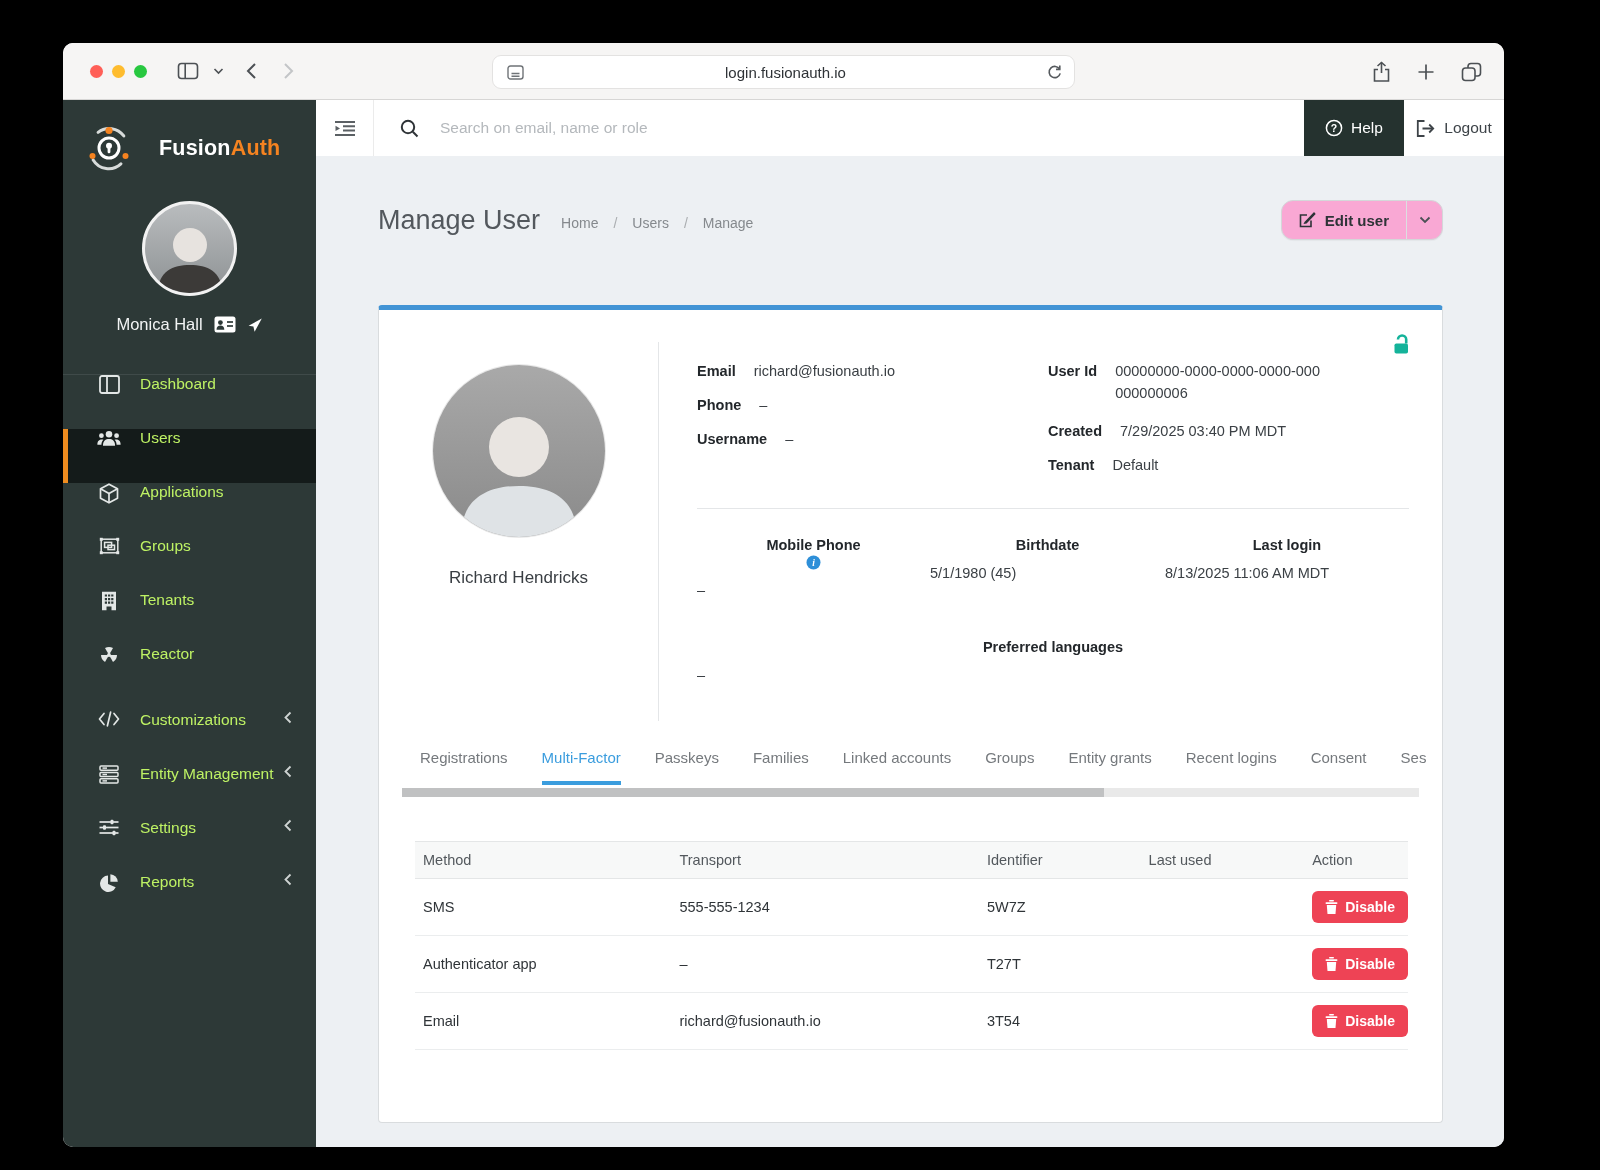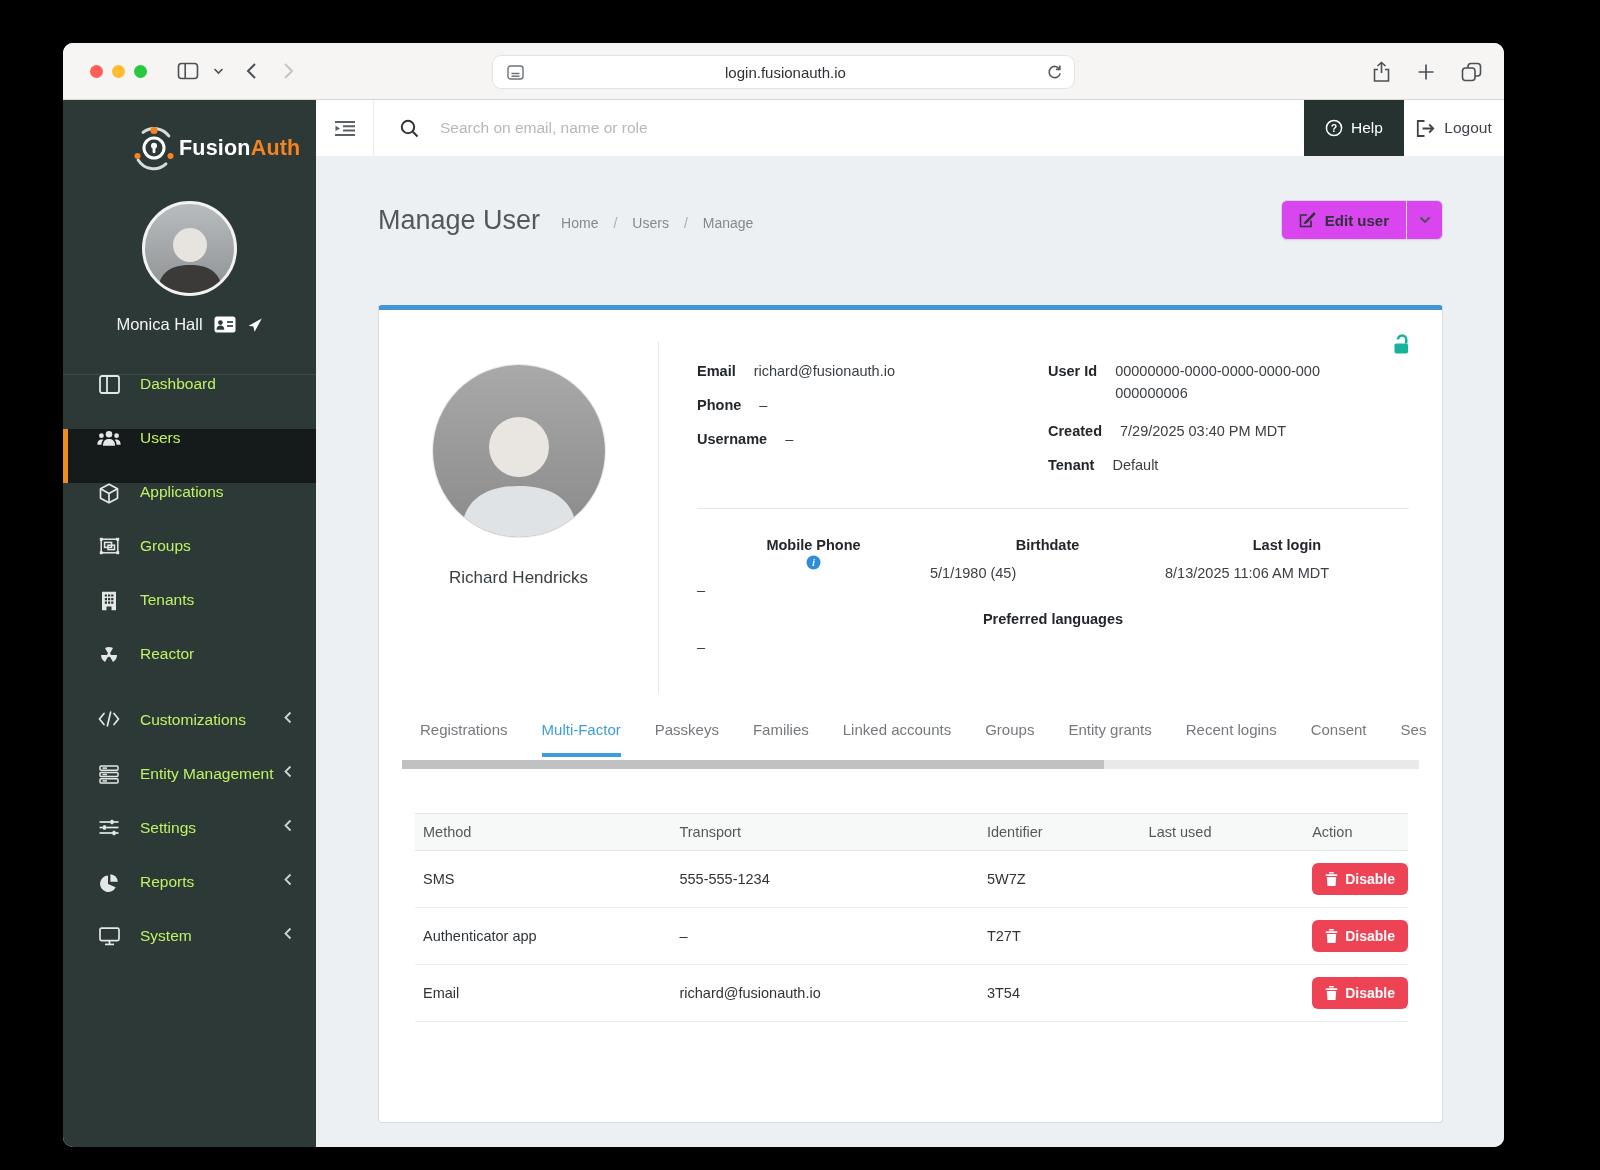--- a/index.html
+++ b/index.html
@@ -23,21 +23,21 @@
   .url-icon { margin-left:14px; color:#6f7377; display:flex; }
   .url-text { flex:1; text-align:center; font-size:15px; color:#2e3236; }
   .reload { margin-right:12px; color:#55595d; display:flex; }
   .chrome-right { position:absolute; right:22px; top:0; height:57px; display:flex; align-items:center; gap:26px; color:#515559; }
 
   
   .app { position:absolute; top:57px; left:0; right:0; bottom:0; display:flex; }
 
   
   .sidebar { width:253px; flex-shrink:0; background:#2d3937; display:flex; flex-direction:column; }
-  .brand { display:flex; align-items:center; gap:2px; padding:25px 0 0 23px;margin-left:45px; }
+  .brand { display:flex; align-items:center; gap:27px; padding:25px 0 0 23px; }
   .brand-text { font-size:21.5px; font-weight:700; color:#fff; letter-spacing:.2px; }
   .brand-text .auth { color:#f58320; }
   .side-avatar { width:95px; height:95px; border-radius:50%; margin:30px auto 0;
                  border:3px solid #f2f2f2; background:linear-gradient(180deg,#b9bcbe 0%,#8e9294 100%);
                  display:flex; align-items:flex-end; justify-content:center; overflow:hidden; }
   .side-user { display:flex; align-items:center; justify-content:center; gap:11px; margin-top:19px; }
   .side-user-name { color:#f2f4f4; font-size:16.5px; }
   .nav { margin-top:40px; border-top:1px solid rgba(255,255,255,.09); }
   .nav-item { height:54px; display:flex; align-items:flex-start; padding-left:29px; gap:19px;
               color:#bef264; font-size:15.5px; border-left:5px solid transparent; cursor:pointer; position:relative; }
@@ -54,21 +54,21 @@
   .search-wrap input { flex:1; border:none; outline:none; font-size:15.5px; color:#333; background:transparent; font-family:inherit; }
   .search-wrap input::placeholder { color:#b4b8bc; }
   .help-btn { width:100px; background:#25322f; color:#fff; display:flex; align-items:center; justify-content:center; gap:8px; font-size:15.5px; cursor:pointer; }
   .logout-btn { width:100px; display:flex; align-items:center; justify-content:center; gap:9px; color:#3d4348; font-size:15.5px; cursor:pointer; }
 
   .content { flex:1; overflow:hidden; }
   .page-head { margin:43px 61px 0 62px; height:42px; display:flex; align-items:center; }
   .page-title { font-size:27px; color:#53585d; font-weight:500; }
   .crumbs { margin-left:21px; display:flex; align-items:center; gap:15px; font-size:14px; color:#85898d; padding-top:6px; }
   .crumb-sep { color:#aaadb0; }
-  .edit-split { margin-left:auto; display:flex; background:#d946ef; border:1px solid #d4d7d9; border-radius:6px; box-shadow:0 1px 1px rgba(0,0,0,.04); overflow:hidden; }
+  .edit-split { margin-left:auto; display:flex; background:#f9a8d4; border:1px solid #d4d7d9; border-radius:12px; box-shadow:0 1px 1px rgba(0,0,0,.04); overflow:hidden; }
   .edit-main { display:flex; align-items:center; gap:9px; padding:0 17px; height:38px; font-size:15px; font-weight:600; color:#2e3337; cursor:pointer; }
   .edit-caret { width:36px; border-left:1px solid #dcdfe1; display:flex; align-items:center; justify-content:center; color:#4b5055; cursor:pointer; }
 
   
   .card { margin:64px 61px 0 62px; height:818px; background:#fff; border:1px solid #d9dcde;
           border-top:5px solid #4294d5; border-radius:4px; position:relative; }
   .lock { position:absolute; top:23px; right:28px; color:#14b39a; }
 
   .profile-grid { display:flex; padding-top:32px; }
   .photo-col { width:279px; flex-shrink:0; padding-top:23px; text-align:center; }
@@ -83,21 +83,21 @@
   .fields-right { flex:1; }
   .field { display:flex; margin-bottom:19px; font-size:14.5px; line-height:1.05; }
   .field .lbl { font-weight:700; color:#23272b; margin-right:18px; }
   .field .val { color:#3b4045; }
   .val.uuid { width:212px; word-break:break-all; line-height:1.5; margin-top:-3px; }
   .info-divider { border-top:1px solid #e4e6e8; margin-top:16px; }
   .details-row { display:flex; padding-top:28px; }
   .det-col1 { width:233px; } .det-col2 { width:235px; } .det-col3 { flex:1; }
   .det-label { font-size:14.5px; font-weight:700; color:#23272b; display:flex; align-items:center; gap:2px;flex-direction:column; }
   .det-value { font-size:14.5px; color:#3b4045; margin-top:12px; }
-  .langs { margin-top:13px; }
+  .langs { margin-top:41px; }
 
   
   .tabs { display:flex; gap:34px; padding:0 24px 0 41px; margin-top:28px; white-space:nowrap; overflow:hidden; }
   .tab { font-size:15px; color:#75797d; padding-bottom:15px; border-bottom:4px solid transparent; cursor:pointer; }
   .tab.active { color:#3b9dde; border-bottom-color:#3b9dde; }
   .tab-scrollbar { margin:3px 23px 0; height:9px; background:#e9e9e9; position:relative; }
   .tab-scroll-thumb { position:absolute; left:0; top:0; height:9px; width:69%; background:#c0c1c2; }
 
   
   .mfa-table { margin:44px 36px 0; width:993px; border-collapse:collapse; }
@@ -348,35 +348,20 @@
             </span>
         </div>
         <div class="nav-item">
           <span class="ico">
             <svg width="20" height="20" viewBox="0 0 20 20" fill="currentColor">
                 <path d="M9 11 L9 2.6 A8.2 8.2 0 1 0 16.7 14.2 Z"></path>
                 <path d="M11.4 8.8 L11.4 1.2 A8 8 0 0 1 18.8 8.8 Z"></path>
               </svg>
           </span>
           <span>Reports</span>
-          <span class="chev">
-              <svg width="8" height="13" viewBox="0 0 8 13" fill="none" stroke="currentColor" stroke-width="1.8">
-                <polyline points="6.5,1.5 1.5,6.5 6.5,11.5"></polyline>
-              </svg>
-            </span>
-        </div>
-        <div class="nav-item">
-          <span class="ico">
-            <svg width="21" height="19" viewBox="0 0 21 19" fill="none" stroke="currentColor" stroke-width="1.7">
-                <rect x="1" y="1.2" width="19" height="12.4" rx="1.6"></rect>
-                <line x1="10.5" y1="13.6" x2="10.5" y2="17"></line>
-                <line x1="6" y1="17.4" x2="15" y2="17.4"></line>
-              </svg>
-          </span>
-          <span>System</span>
           <span class="chev">
               <svg width="8" height="13" viewBox="0 0 8 13" fill="none" stroke="currentColor" stroke-width="1.8">
                 <polyline points="6.5,1.5 1.5,6.5 6.5,11.5"></polyline>
               </svg>
             </span>
         </div>
       </div>
     </div>
 
     <div class="main">

